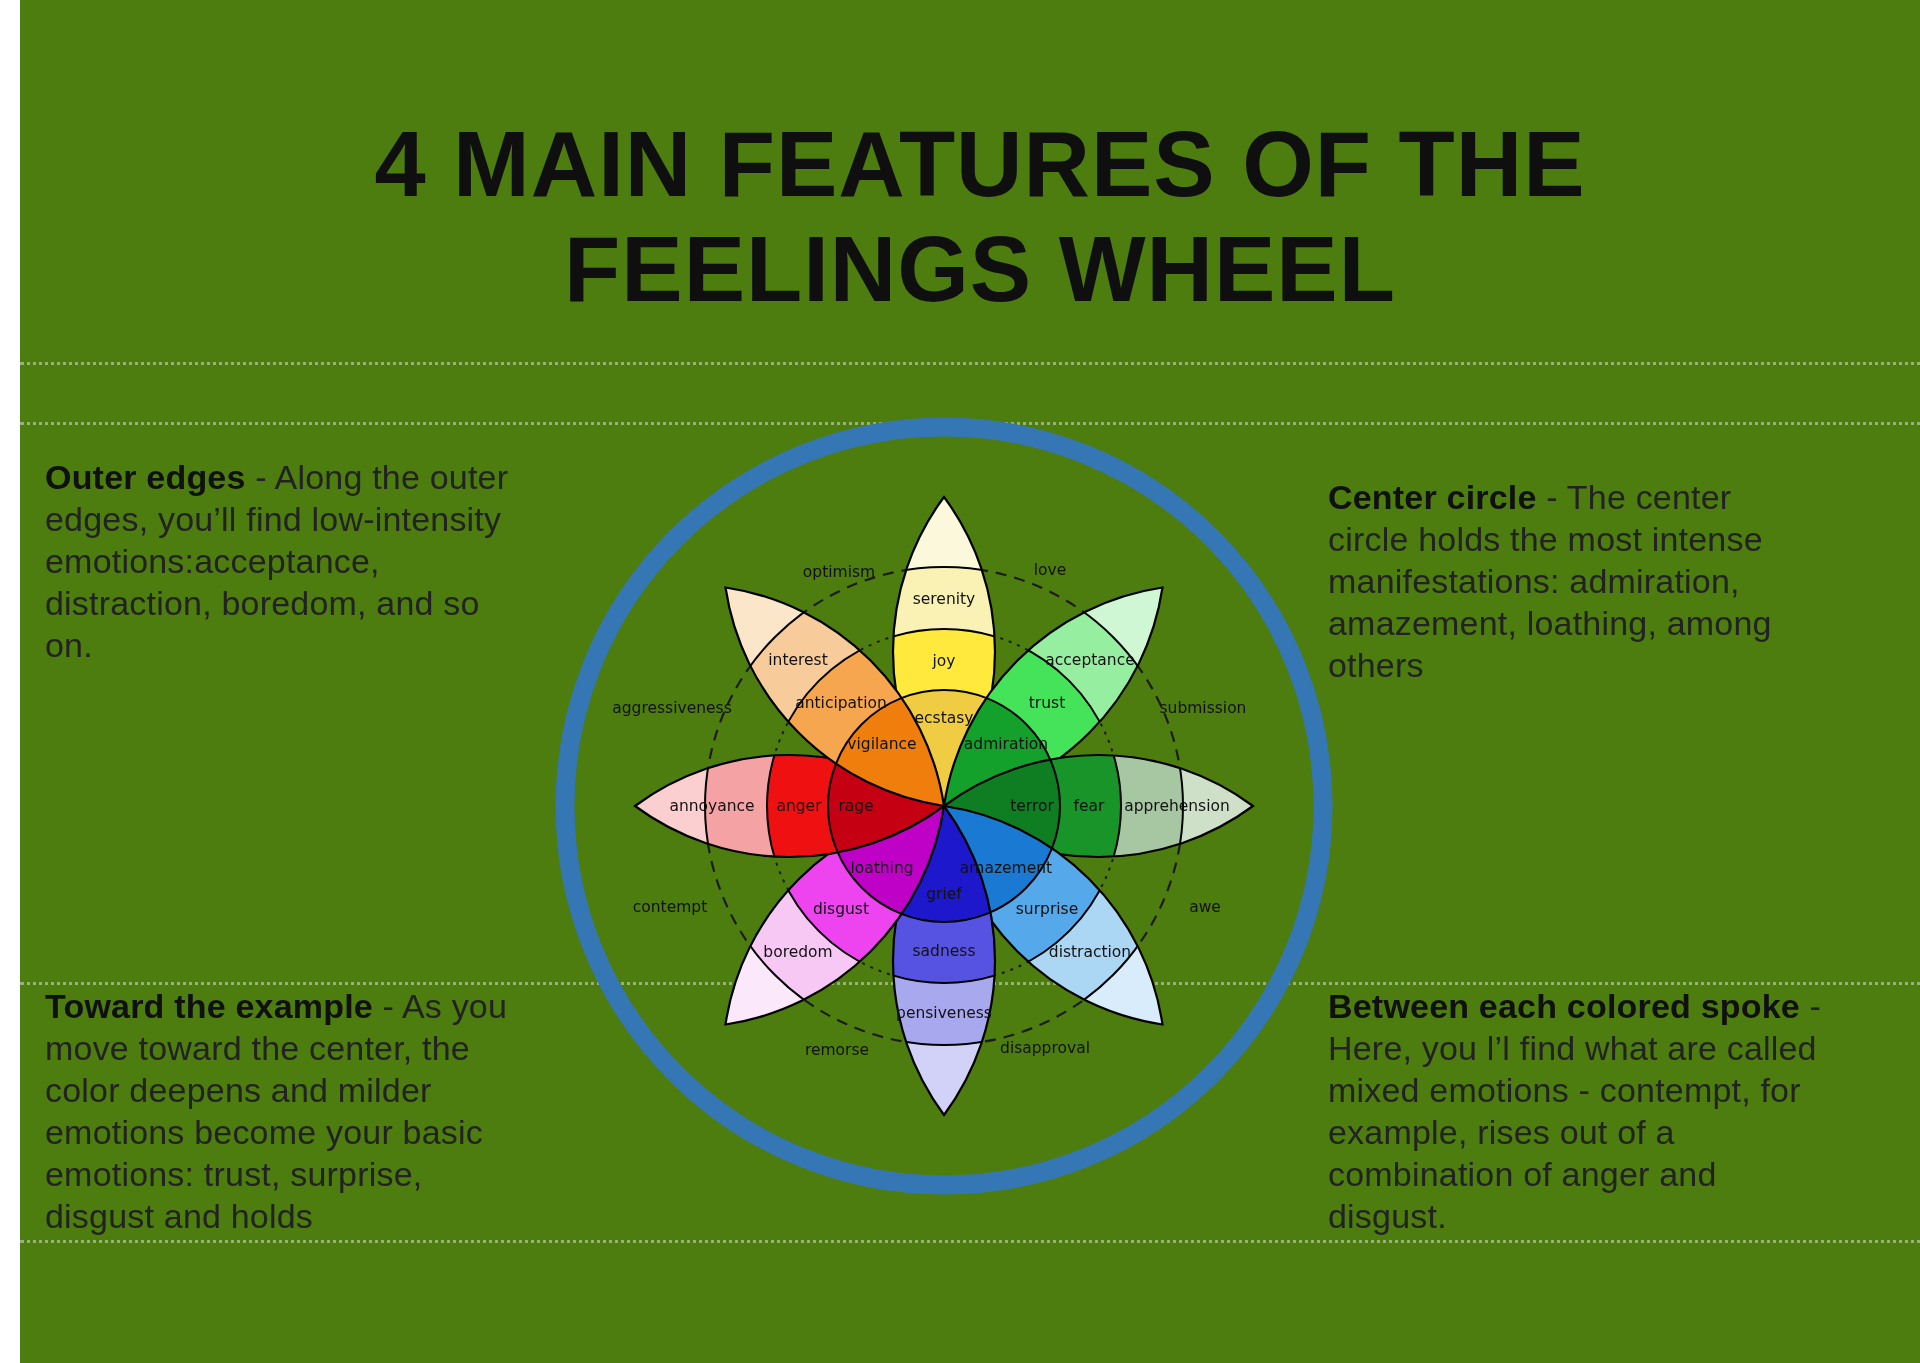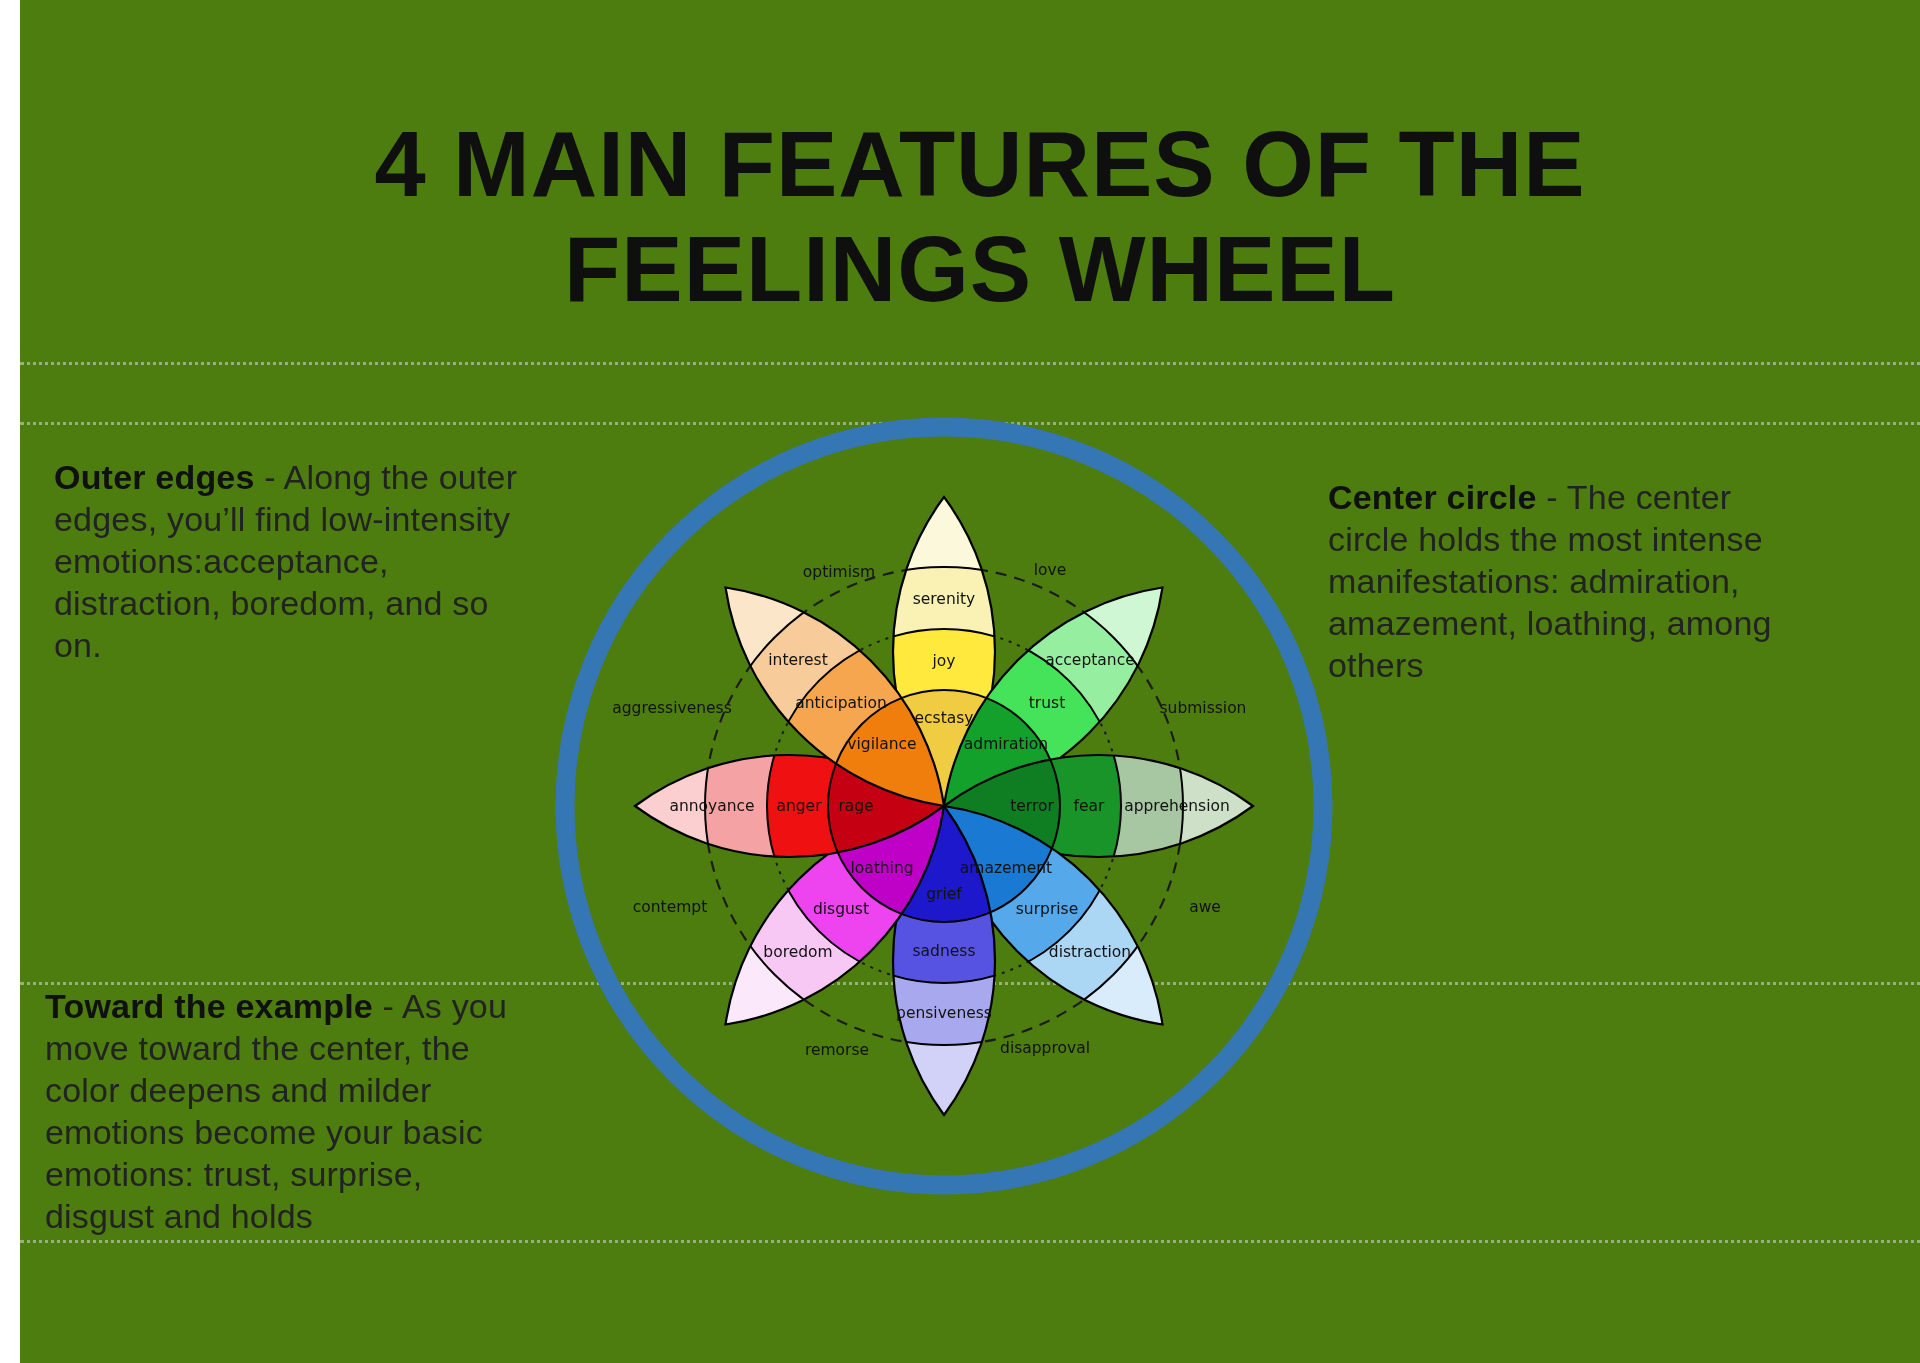--- a/index.html
+++ b/index.html
@@ -52,26 +52,27 @@
   <div class="bg-dotline" style="top:362px"></div>
   <div class="bg-dotline" style="top:422px"></div>
   <div class="bg-dotline" style="top:982px"></div>
   <div class="bg-dotline" style="top:1240px"></div>
 
   <div class="title">
     <div>4 MAIN FEATURES OF THE</div>
     <div>FEELINGS WHEEL</div>
   </div>
 
-  <div class="note" style="left:34px;top:456px;width:480px"><span class="lead">Outer edges</span> <span>- Along the outer edges, you’ll find low-intensity emotions:acceptance, distraction, boredom, and so on.</span></div>
+  <div class="note" style="left:25px;top:456px;width:480px"><span class="lead">Outer edges</span> <span>- Along the outer edges, you’ll find low-intensity emotions:acceptance, distraction, boredom, and so on.</span></div>
 
   <div class="note" style="left:1308px;top:476px;width:480px"><span class="lead">Center circle</span> <span>- The center circle holds the most intense manifestations: admiration, amazement, loathing, among others</span></div>
 
   <div class="note" style="left:25px;top:985px;width:470px"><span class="lead">Toward the example</span> <span>- As you move toward the center, the color deepens and milder emotions become your basic emotions: trust, surprise, disgust and holds</span></div>
 
+  <div class="note" style="left:1308px;top:985px;width:505px"><span class="lead">Between each colored spoke</span> <span>- Here, you l’l find what are called mixed emotions - contempt, for example, rises out of a combination of anger and disgust.</span></div>
 
   <svg class="wheel-svg" width="1920" height="1363" viewBox="0 0 1920 1363">
       <circle cx="924" cy="806" r="177" class="dashA"></circle>
       <circle cx="924" cy="806" r="239" class="dashB"></circle>
       <defs>
         <clipPath id="pet0">
           <path d="M0 0 A259.5220588235294 259.5220588235294 0 0 1 309 0 A259.5220588235294 259.5220588235294 0 0 1 0 0 Z"></path>
         </clipPath>
         <clipPath id="pet1">
           <path d="M0 0 A259.5220588235294 259.5220588235294 0 0 1 309 0 A259.5220588235294 259.5220588235294 0 0 1 0 0 Z"></path>

